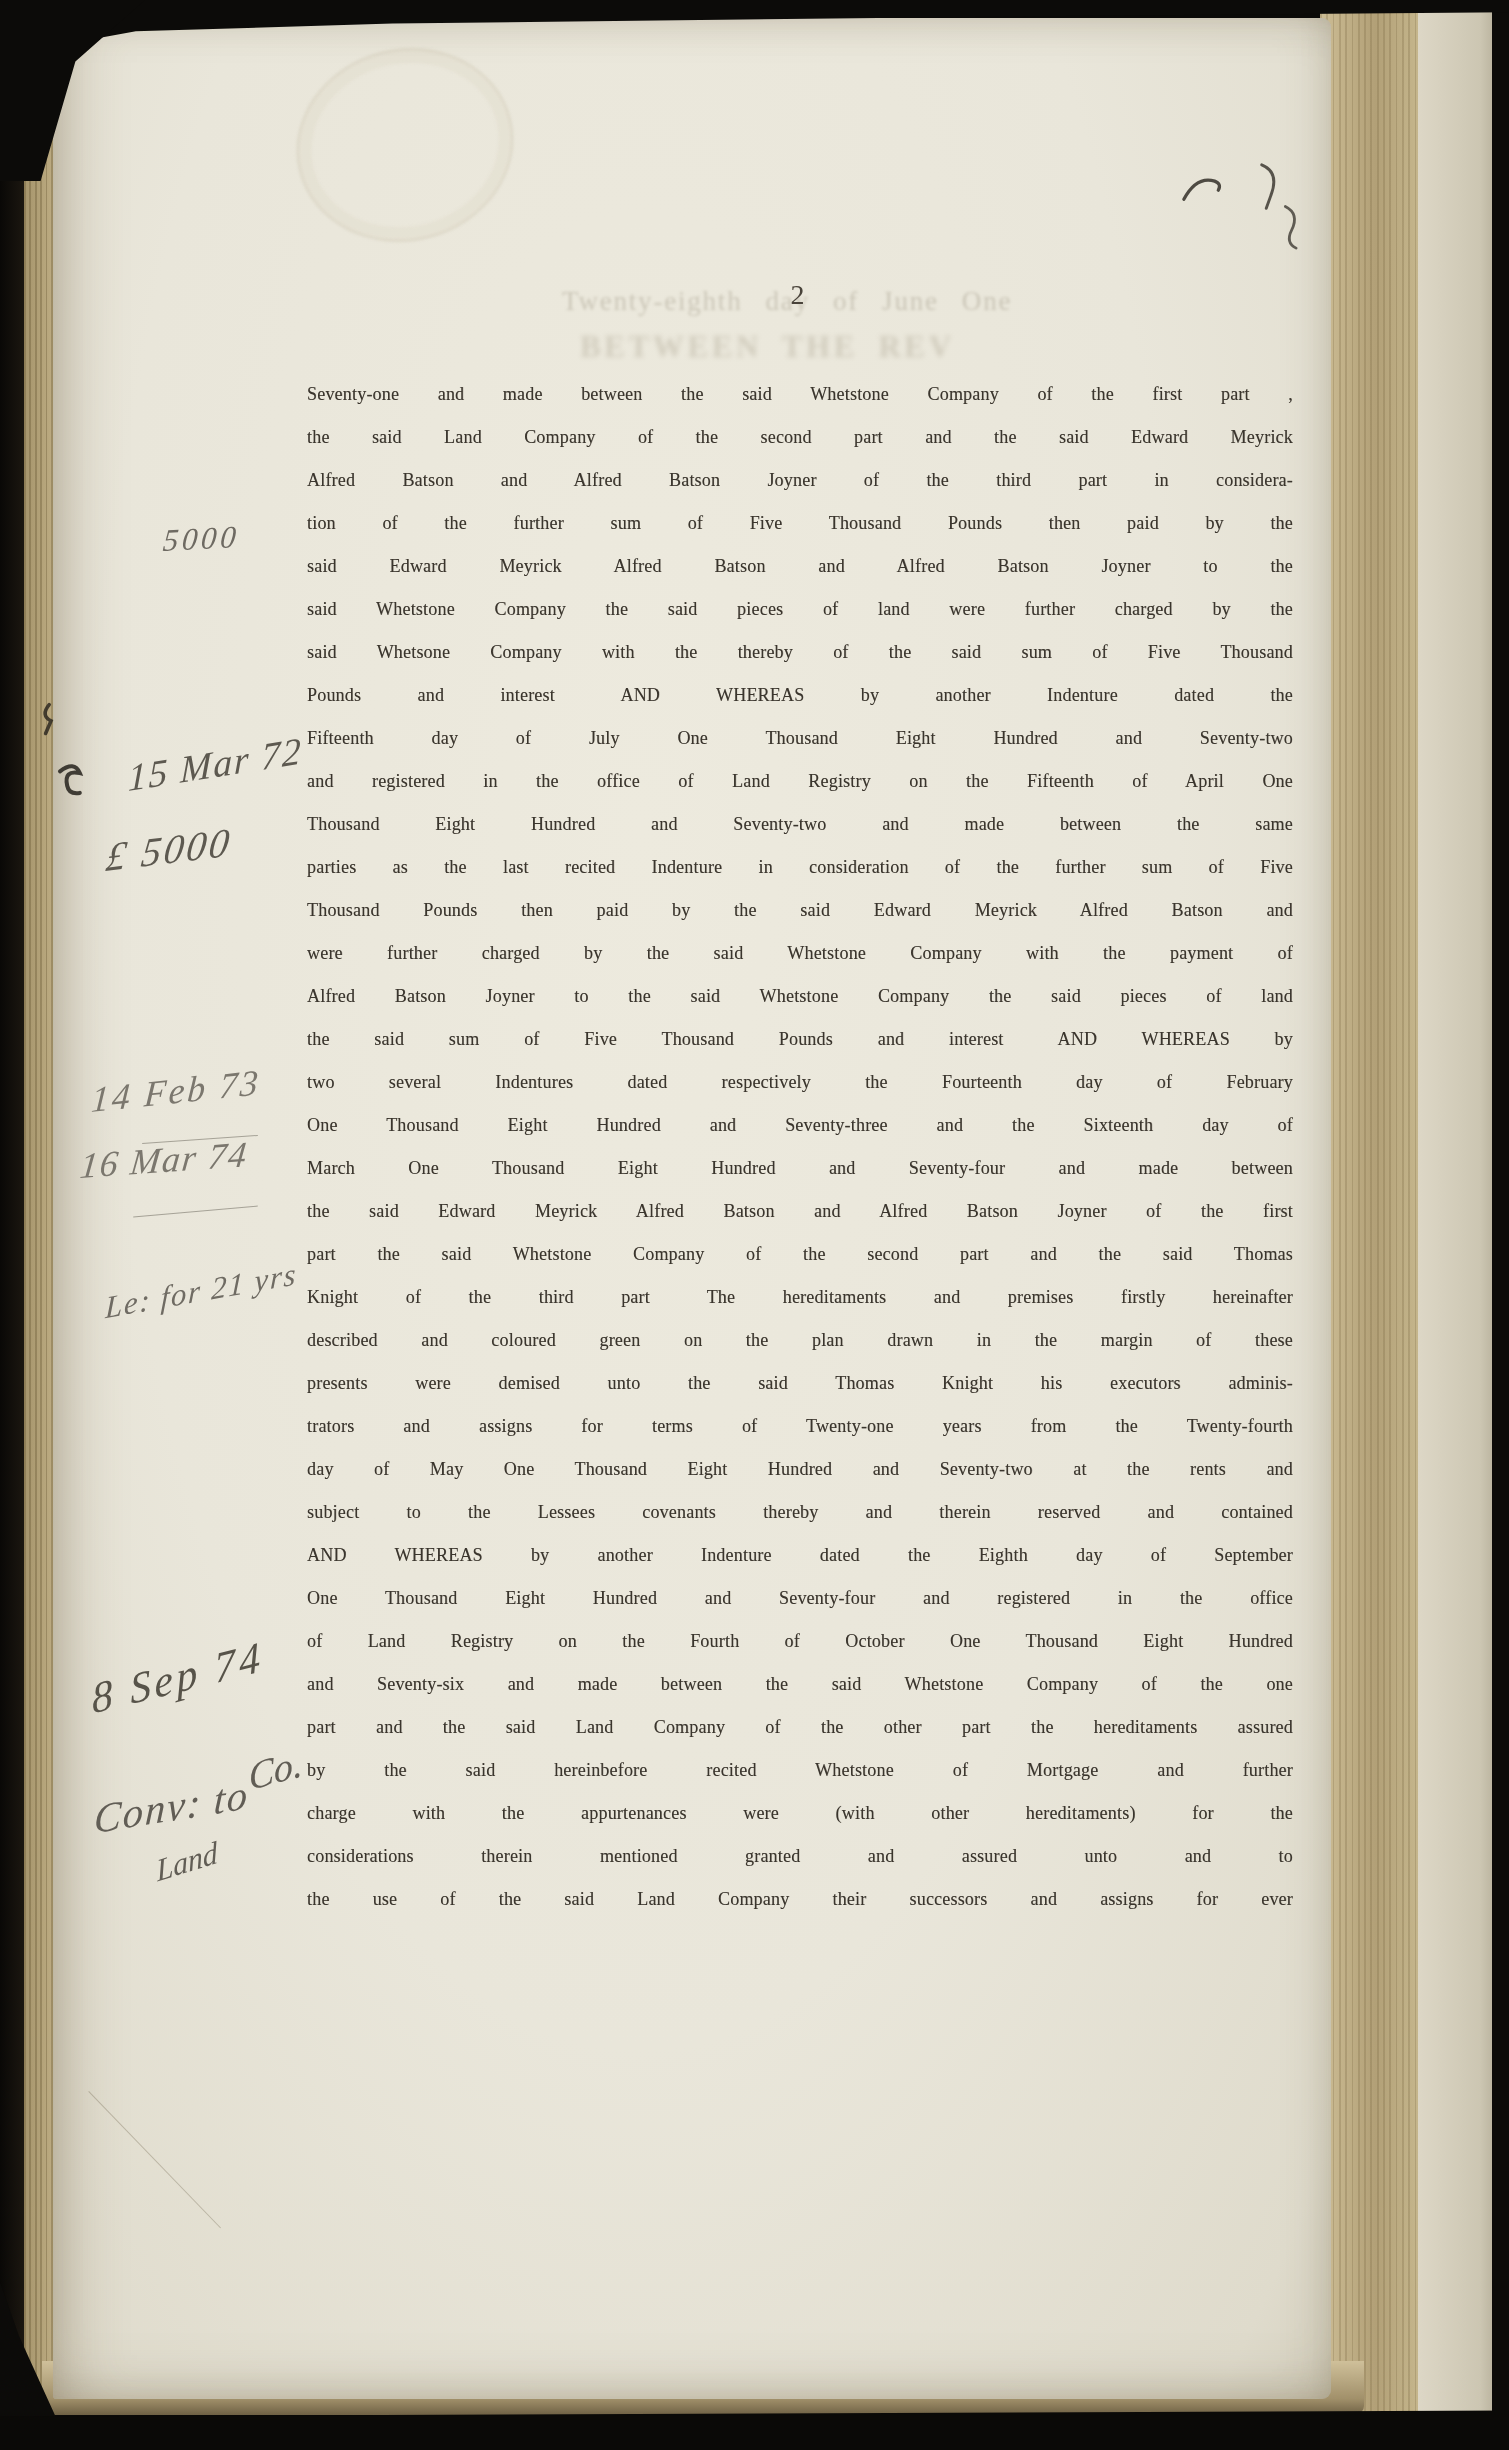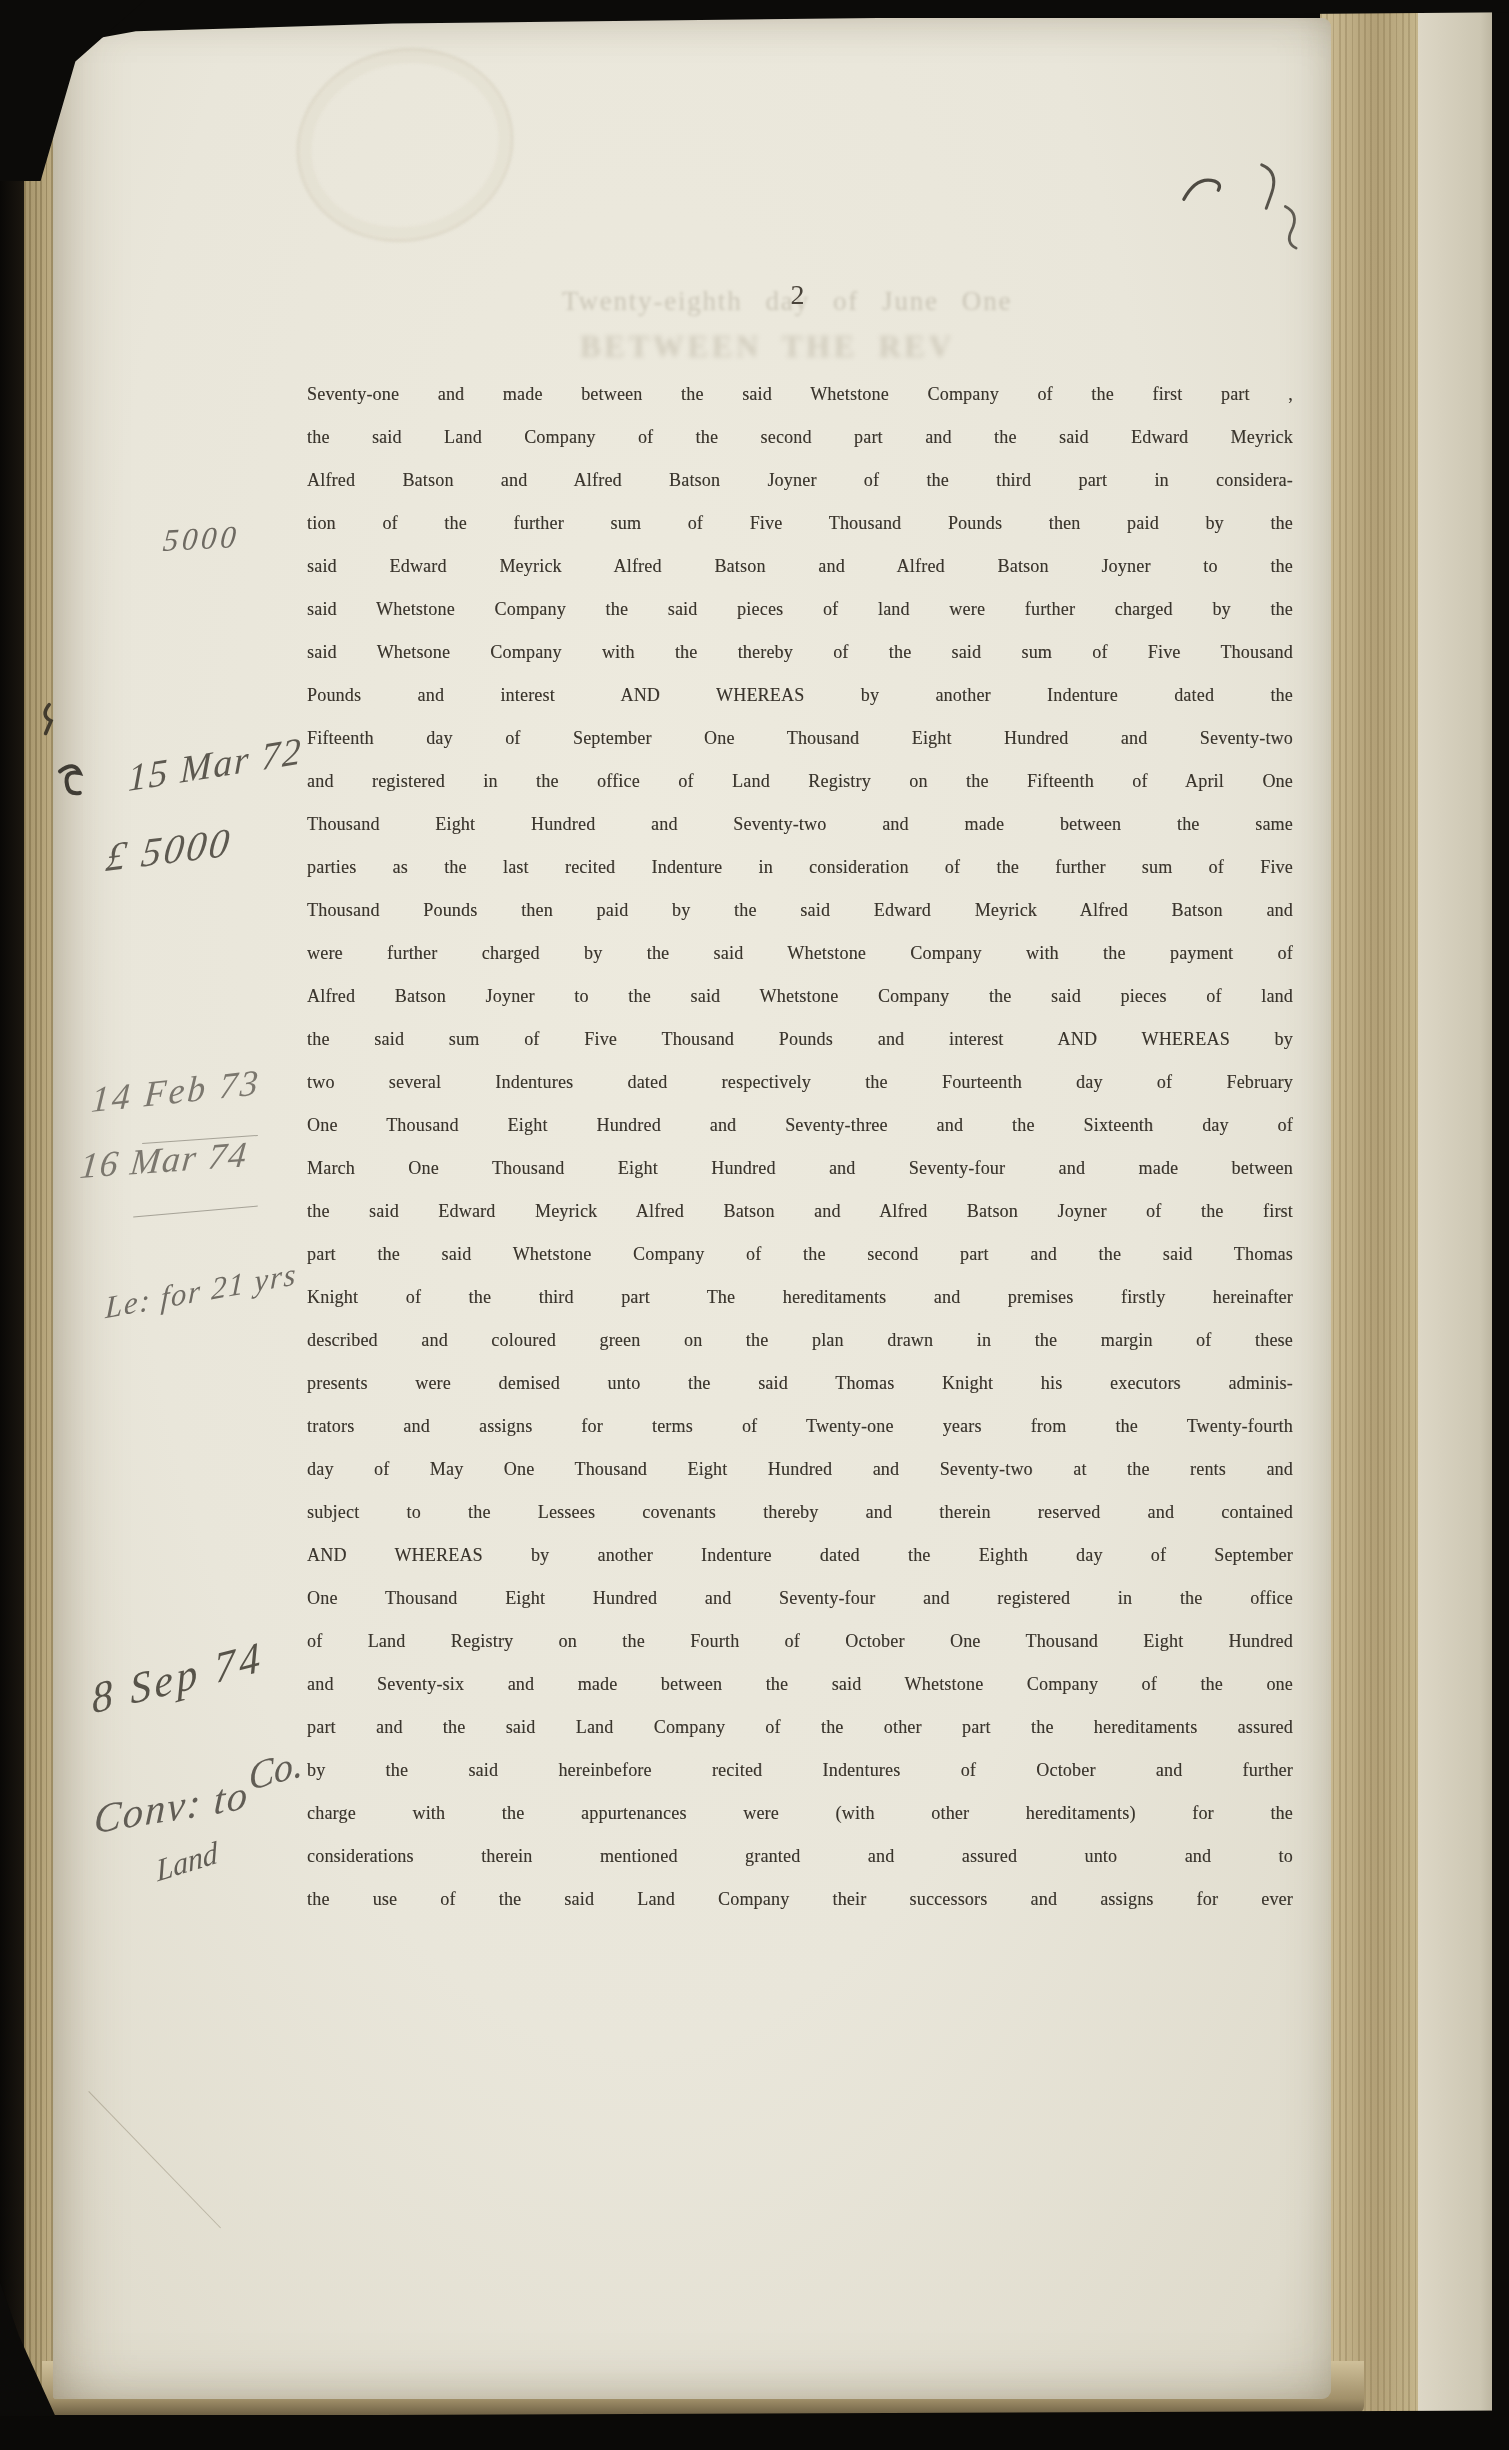--- a/index.html
+++ b/index.html
@@ -113,21 +113,21 @@
 
     <div class="textblock">
         <div class="bodyline">Seventy-one and made between the said Whetstone Company of the first part ,</div>
         <div class="bodyline">the said Land Company of the second part and the said Edward Meyrick</div>
         <div class="bodyline">Alfred Batson and Alfred Batson Joyner of the third part in considera-</div>
         <div class="bodyline">tion of the further sum of Five Thousand Pounds then paid by the</div>
         <div class="bodyline">said Edward Meyrick Alfred Batson and Alfred Batson Joyner to the</div>
         <div class="bodyline">said Whetstone Company the said pieces of land were further charged by the</div>
         <div class="bodyline">said Whetsone Company with the thereby of the said sum of Five Thousand</div>
         <div class="bodyline">Pounds and interest  AND WHEREAS by another Indenture dated the</div>
-        <div class="bodyline">Fifteenth day of September One Thousand Eight Hundred and Seventy-two</div>
+        <div class="bodyline">Fifteenth day of July One Thousand Eight Hundred and Seventy-two</div>
         <div class="bodyline">and registered in the office of Land Registry on the Fifteenth of April One</div>
         <div class="bodyline">Thousand Eight Hundred and Seventy-two and made between the same</div>
         <div class="bodyline">parties as the last recited Indenture in consideration of the further sum of Five</div>
         <div class="bodyline">Thousand Pounds then paid by the said Edward Meyrick Alfred Batson and</div>
         <div class="bodyline">were further charged by the said Whetstone Company with the payment of</div>
         <div class="bodyline">Alfred Batson Joyner to the said Whetstone Company the said pieces of land</div>
         <div class="bodyline">the said sum of Five Thousand Pounds and interest  AND WHEREAS by</div>
         <div class="bodyline">two several Indentures dated respectively the Fourteenth day of February</div>
         <div class="bodyline">One Thousand Eight Hundred and Seventy-three and the Sixteenth day of</div>
         <div class="bodyline">March One Thousand Eight Hundred and Seventy-four and made between</div>
@@ -137,21 +137,21 @@
         <div class="bodyline">described and coloured green on the plan drawn in the margin of these</div>
         <div class="bodyline">presents were demised unto the said Thomas Knight his executors adminis-</div>
         <div class="bodyline">trators and assigns for terms of Twenty-one years from the Twenty-fourth</div>
         <div class="bodyline">day of May One Thousand Eight Hundred and Seventy-two at the rents and</div>
         <div class="bodyline">subject to the Lessees covenants thereby and therein reserved and contained</div>
         <div class="bodyline">AND WHEREAS by another Indenture dated the Eighth day of September</div>
         <div class="bodyline">One Thousand Eight Hundred and Seventy-four and registered in the office</div>
         <div class="bodyline">of Land Registry on the Fourth of October One Thousand Eight Hundred</div>
         <div class="bodyline">and Seventy-six and made between the said Whetstone Company of the one</div>
         <div class="bodyline">part and the said Land Company of the other part the hereditaments assured</div>
-        <div class="bodyline">by the said hereinbefore recited Indentures of October and further</div>
+        <div class="bodyline">by the said hereinbefore recited Whetstone of Mortgage and further</div>
         <div class="bodyline">charge with the appurtenances were (with other hereditaments) for the</div>
         <div class="bodyline">considerations therein mentioned granted and assured unto and to</div>
         <div class="bodyline">the use of the said Land Company their successors and assigns for ever</div>
       </div>
 
     <div class="hand mn1">5000</div>
     <div class="hand mn2">15 Mar 72</div>
     <div class="hand mn3">£ 5000</div>
     <div class="hand mn4">14 Feb 73</div>
     <div class="hand mn5">16 Mar 74</div>

